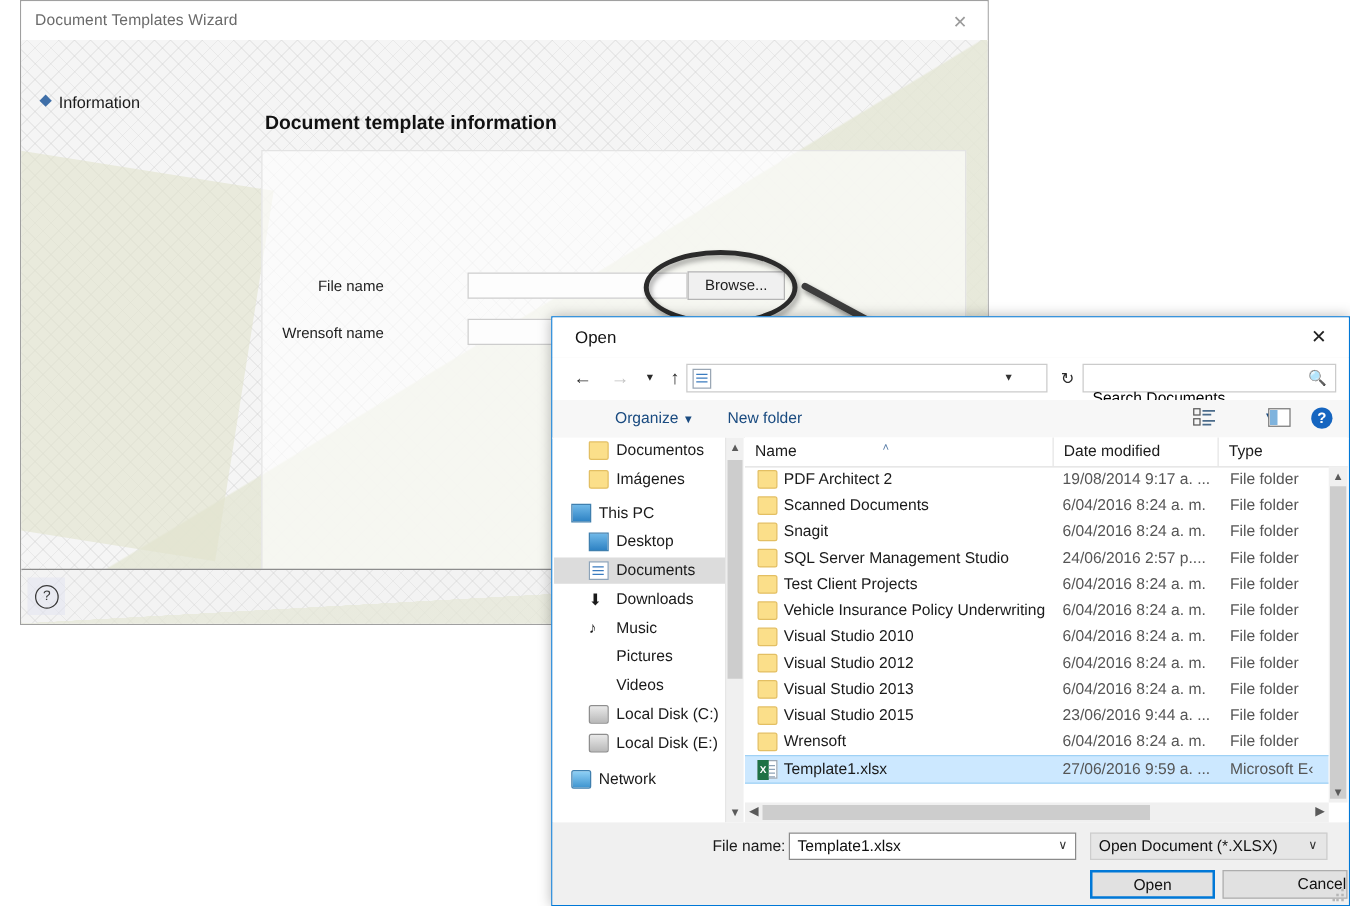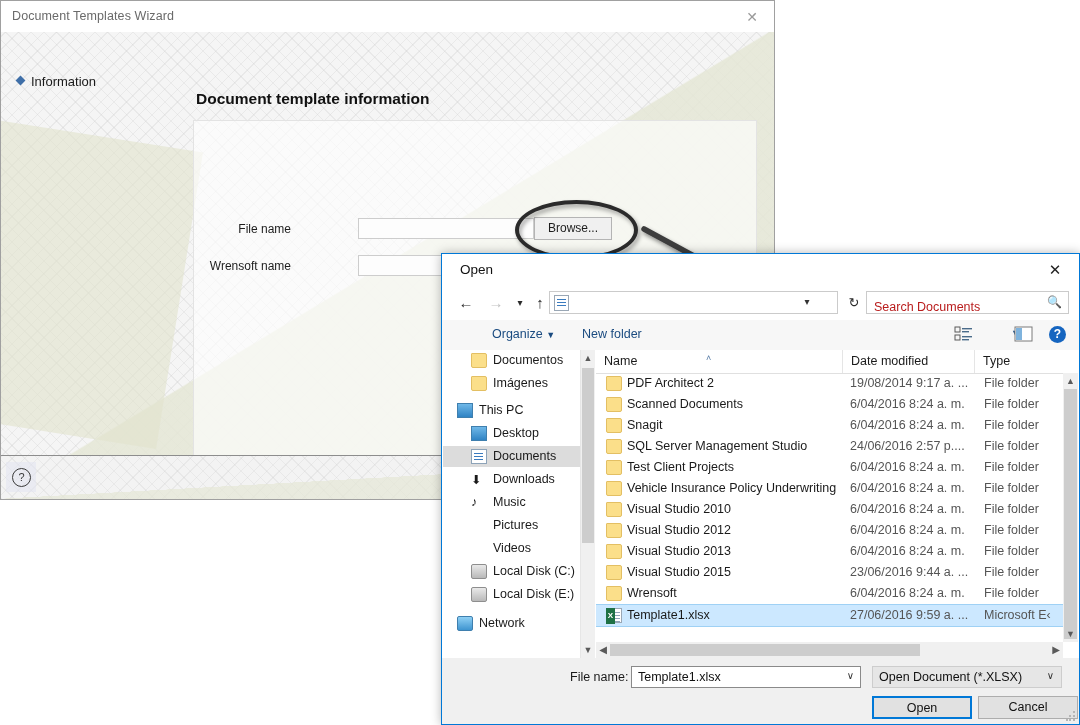--- a/index.html
+++ b/index.html
@@ -6,21 +6,21 @@
     margin: 0; padding: 0;
     width: 1080px; height: 725px;
     background: #ffffff;
     font-family: "Liberation Sans", sans-serif;
     overflow: hidden;
   }
   #root { position: relative; width: 1080px; height: 725px; }
 
   
   .wizard {
-    position: absolute; left: 0; top: 0; width: 775px; height: 500px;
+    position: absolute; left: 16px; top: 0; width: 775px; height: 500px;
     border: 1px solid #a0a0a0; box-sizing: border-box; background: #fff;
   }
   .wizard-titlebar {
     position: absolute; left: 0; top: 0; right: 0; height: 31px;
     background: #ffffff; border-bottom: 1px solid #ffffff;
   }
   .wizard-title {
     position: absolute; left: 11px; top: 8px;
     font-size: 12.5px; color: #6a6a6a; letter-spacing: .1px;
   }
@@ -136,21 +136,21 @@
   }
   .crumb-sep { color: #4a4a4a; font-size: 11px; }
   .crumb-caret {
     position: absolute; right: 22px; top: 4px; width: 16px; text-align: center;
     font-size: 10px; color: #333;
   }
   .searchbox {
     position: absolute; left: 424px; top: 5px; width: 203px; height: 23px;
     background: #fff; border: 1px solid #cbcbcb; box-sizing: border-box;
   }
-  .searchbox .ph { position: absolute; left: 7px; top: 8px; font-size: 12.5px; color: #b91c1c; }
+  .searchbox .ph { position: absolute; left: 7px; top: 19px; font-size: 12.5px; color: #000000; }
   .searchbox .mag { position: absolute; right: 6px; top: 3px; font-size: 12px; color: #5a5a5a; }
   .dlg-toolbar {
     position: absolute; left: 0; top: 66px; right: 0; height: 30px;
     background: #f7f7f7; border-bottom: 1px solid #dcdcdc;
   }
   .tb-item { position: absolute; top: 7px; font-size: 12.5px; color: #1a4b80; margin-left: 32px; }
   .tb-caret { font-size: 9px; color: #1a4b80; }
   .tb-icon { position: absolute; top: 5px; }
   .help-circle {
     position: absolute; width: 17px; height: 17px; border-radius: 50%;
@@ -230,21 +230,21 @@
     background: #e6e6e6; border: 1px solid #cdcdcd; box-sizing: border-box;
   }
   .filter-combo .val { position: absolute; left: 6px; top: 3px; font-size: 12.5px; color: #111; }
   .filter-combo .cv { position: absolute; right: 7px; top: 3px; font-size: 10px; color: #333; }
   .dlg-btn {
     position: absolute; top: 38px; width: 100px; height: 23px; background: #e1e1e1;
     border: 1px solid #adadad; box-sizing: border-box;
     font-size: 12.5px; color: #111; text-align: center; line-height: 21px;
   }
   .dlg-btn.primary { border: 2px solid #0078d7; left: 430px; }
-  .dlg-btn.cancel { left: 536px; }
+  .dlg-btn.cancel { left: 536px; text-align: right; }
   .grip { position: absolute; right: 3px; bottom: 3px; width: 10px; height: 10px; }
   .grip span { position: absolute; width: 2px; height: 2px; background: #b5b5b5; }
 </style>
 </head>
 <body>
 
 <div id="root">
 
   <div class="wizard">
     <div class="wizard-titlebar">

